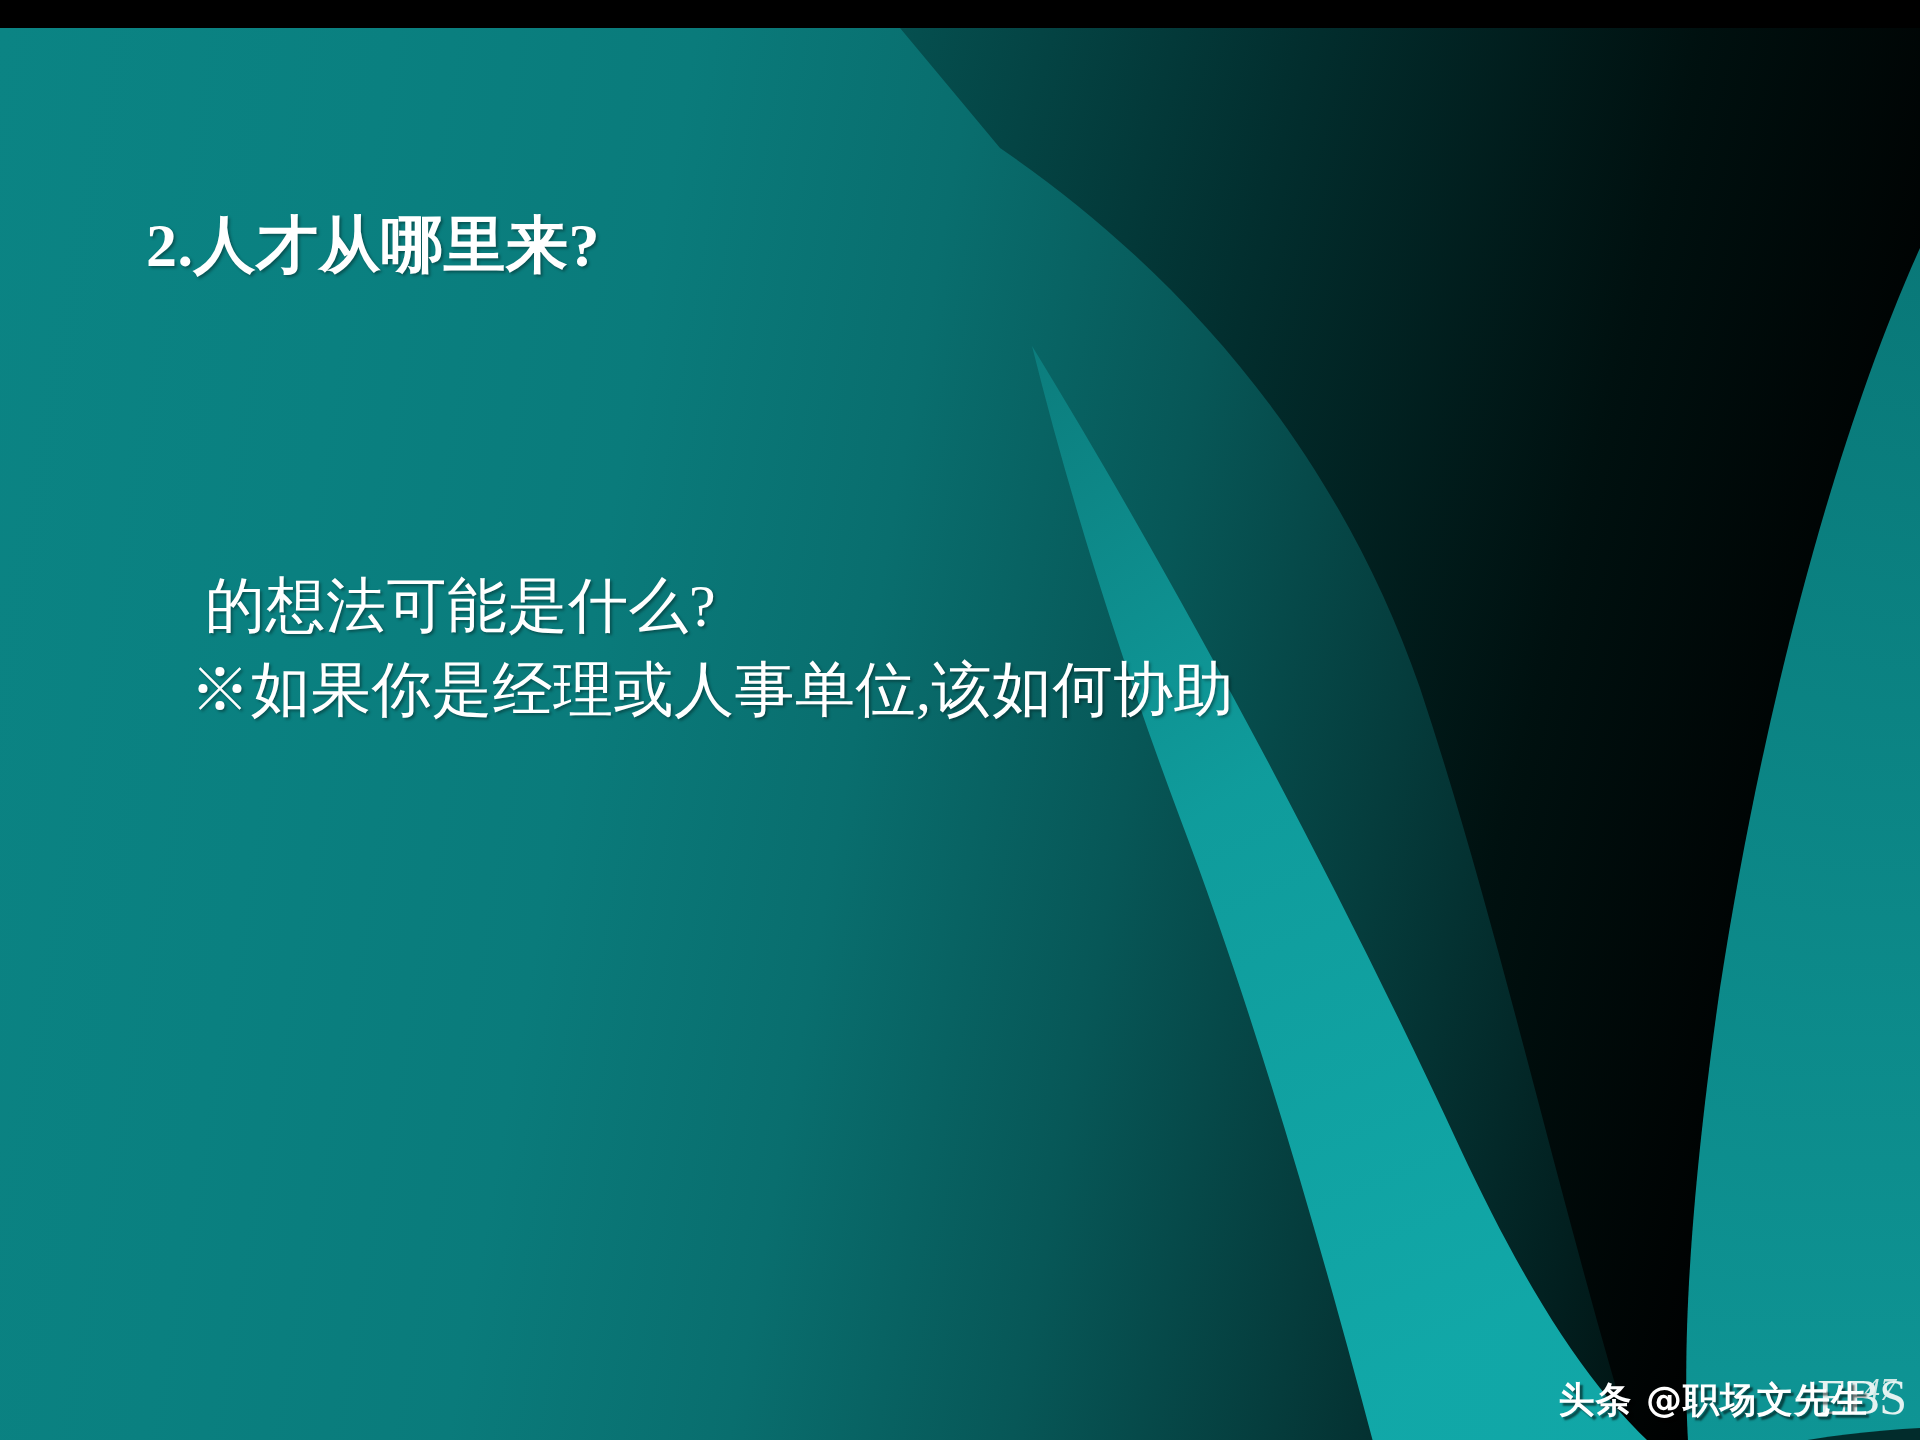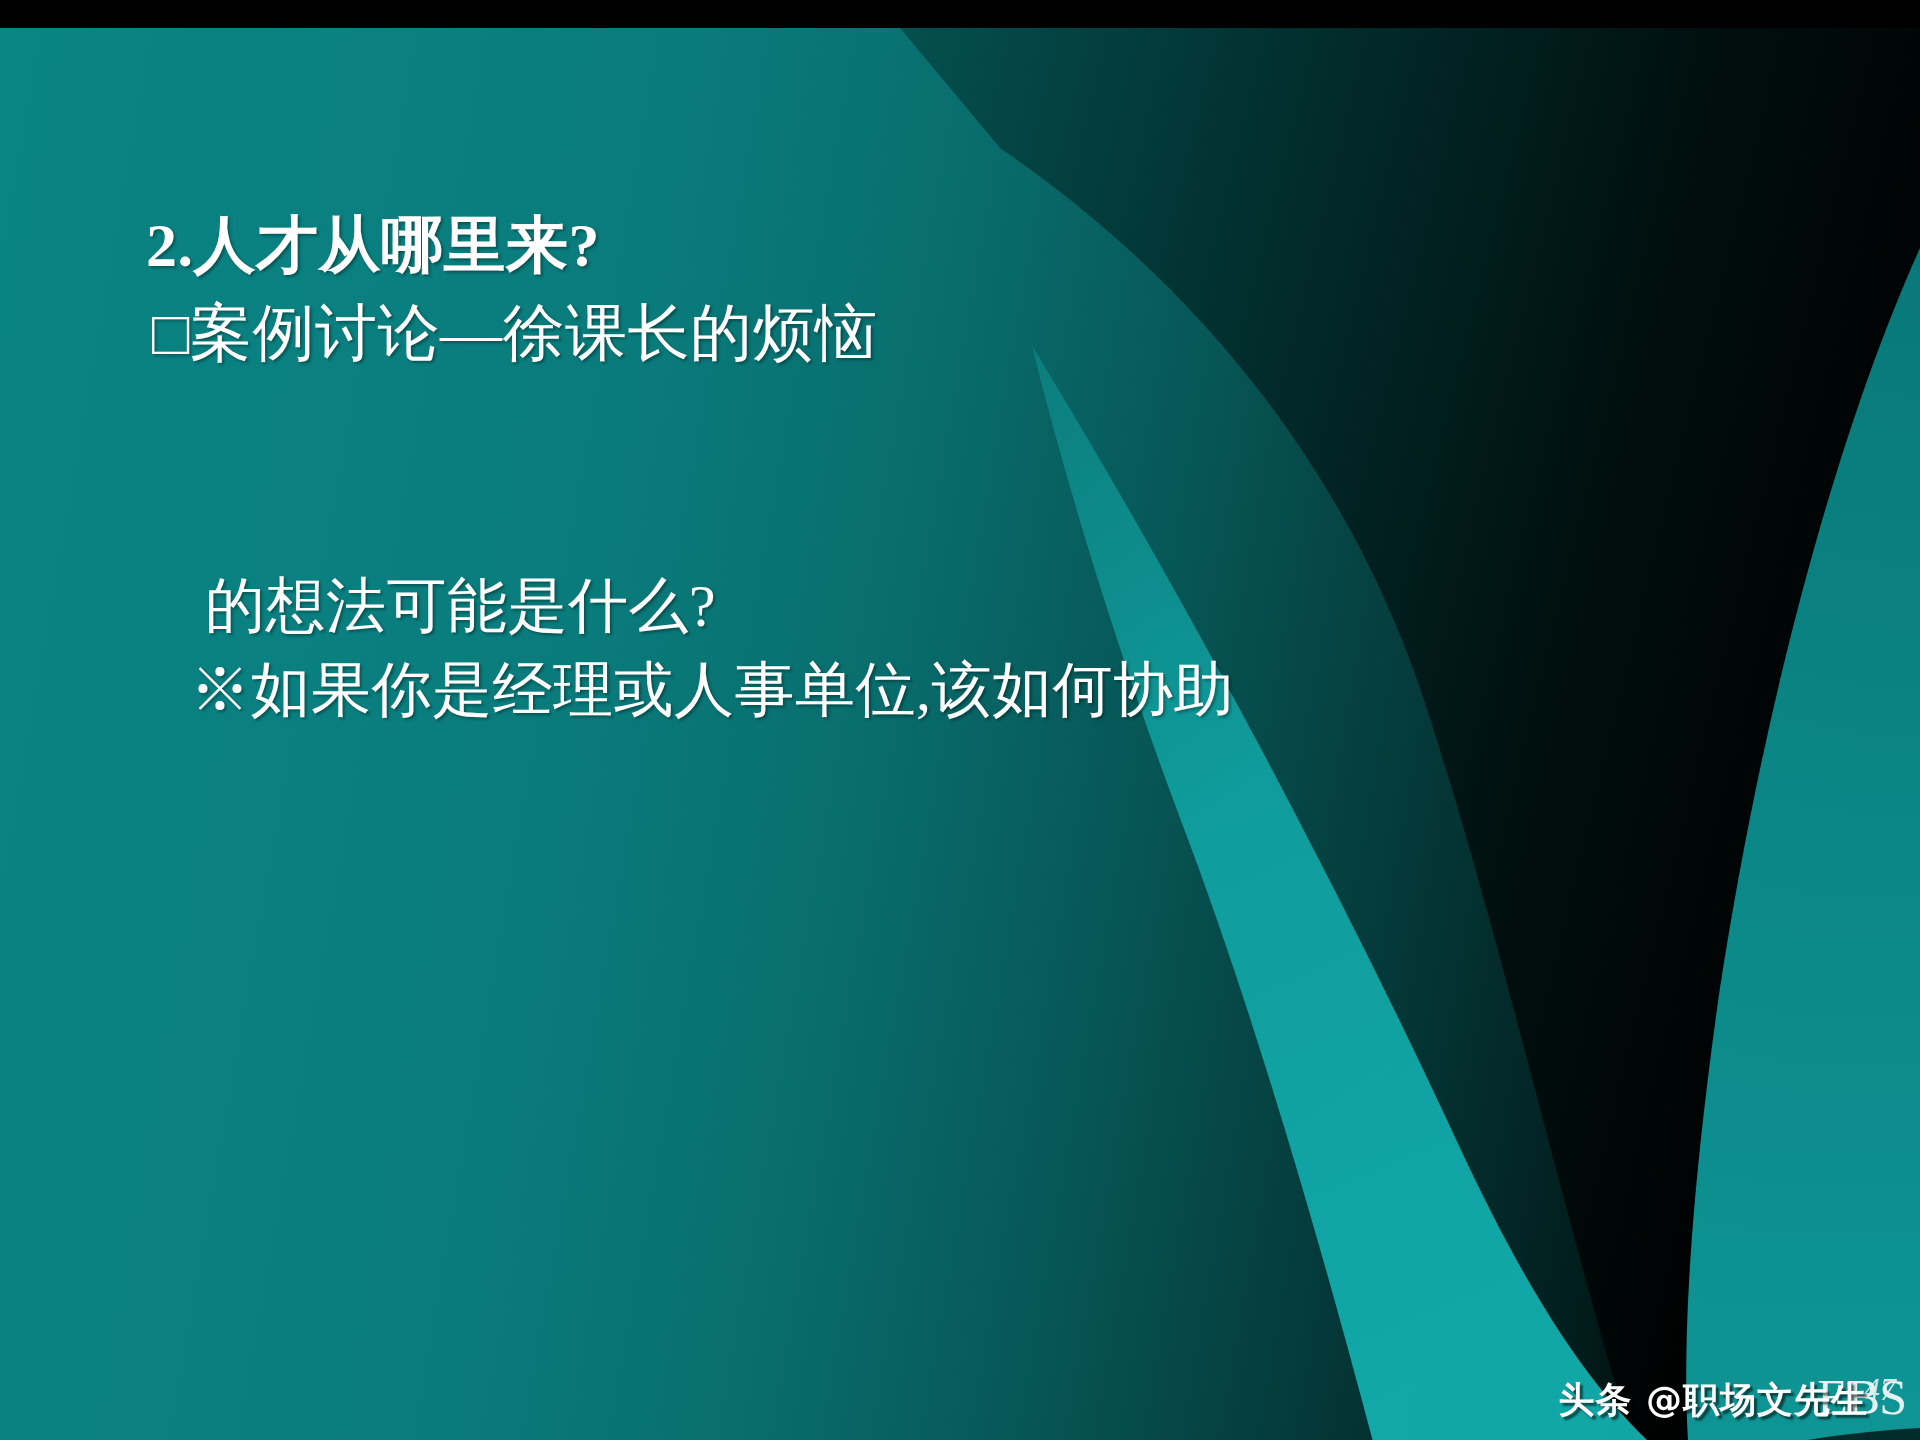--- a/index.html
+++ b/index.html
@@ -163,21 +163,20 @@
 
     <path d="M 1920 220 C 1830 420 1760 700 1720 960 C 1690 1170 1680 1330 1690 1440 L 1920 1440 Z" fill="url(#rightTeal)" opacity="0.9"></path>
 
     <path d="M 1920 1400 L 1920 1440 L 1700 1440 C 1740 1420 1840 1404 1920 1400 Z" fill="#001a1a" opacity="0.85"></path>
   </svg>
 
   <div class="content">
 
     <div class="line l-title">2.人才从哪里来?</div>
 
-    <div class="line l-sub">□案例讨论—徐课长的烦恼</div>
 
 
 
     <div class="line l-b2b">的想法可能是什么?</div>
 
     <div class="line l-b3">※如果你是经理或人事单位,该如何协助</div>
 
 
   </div>
 

